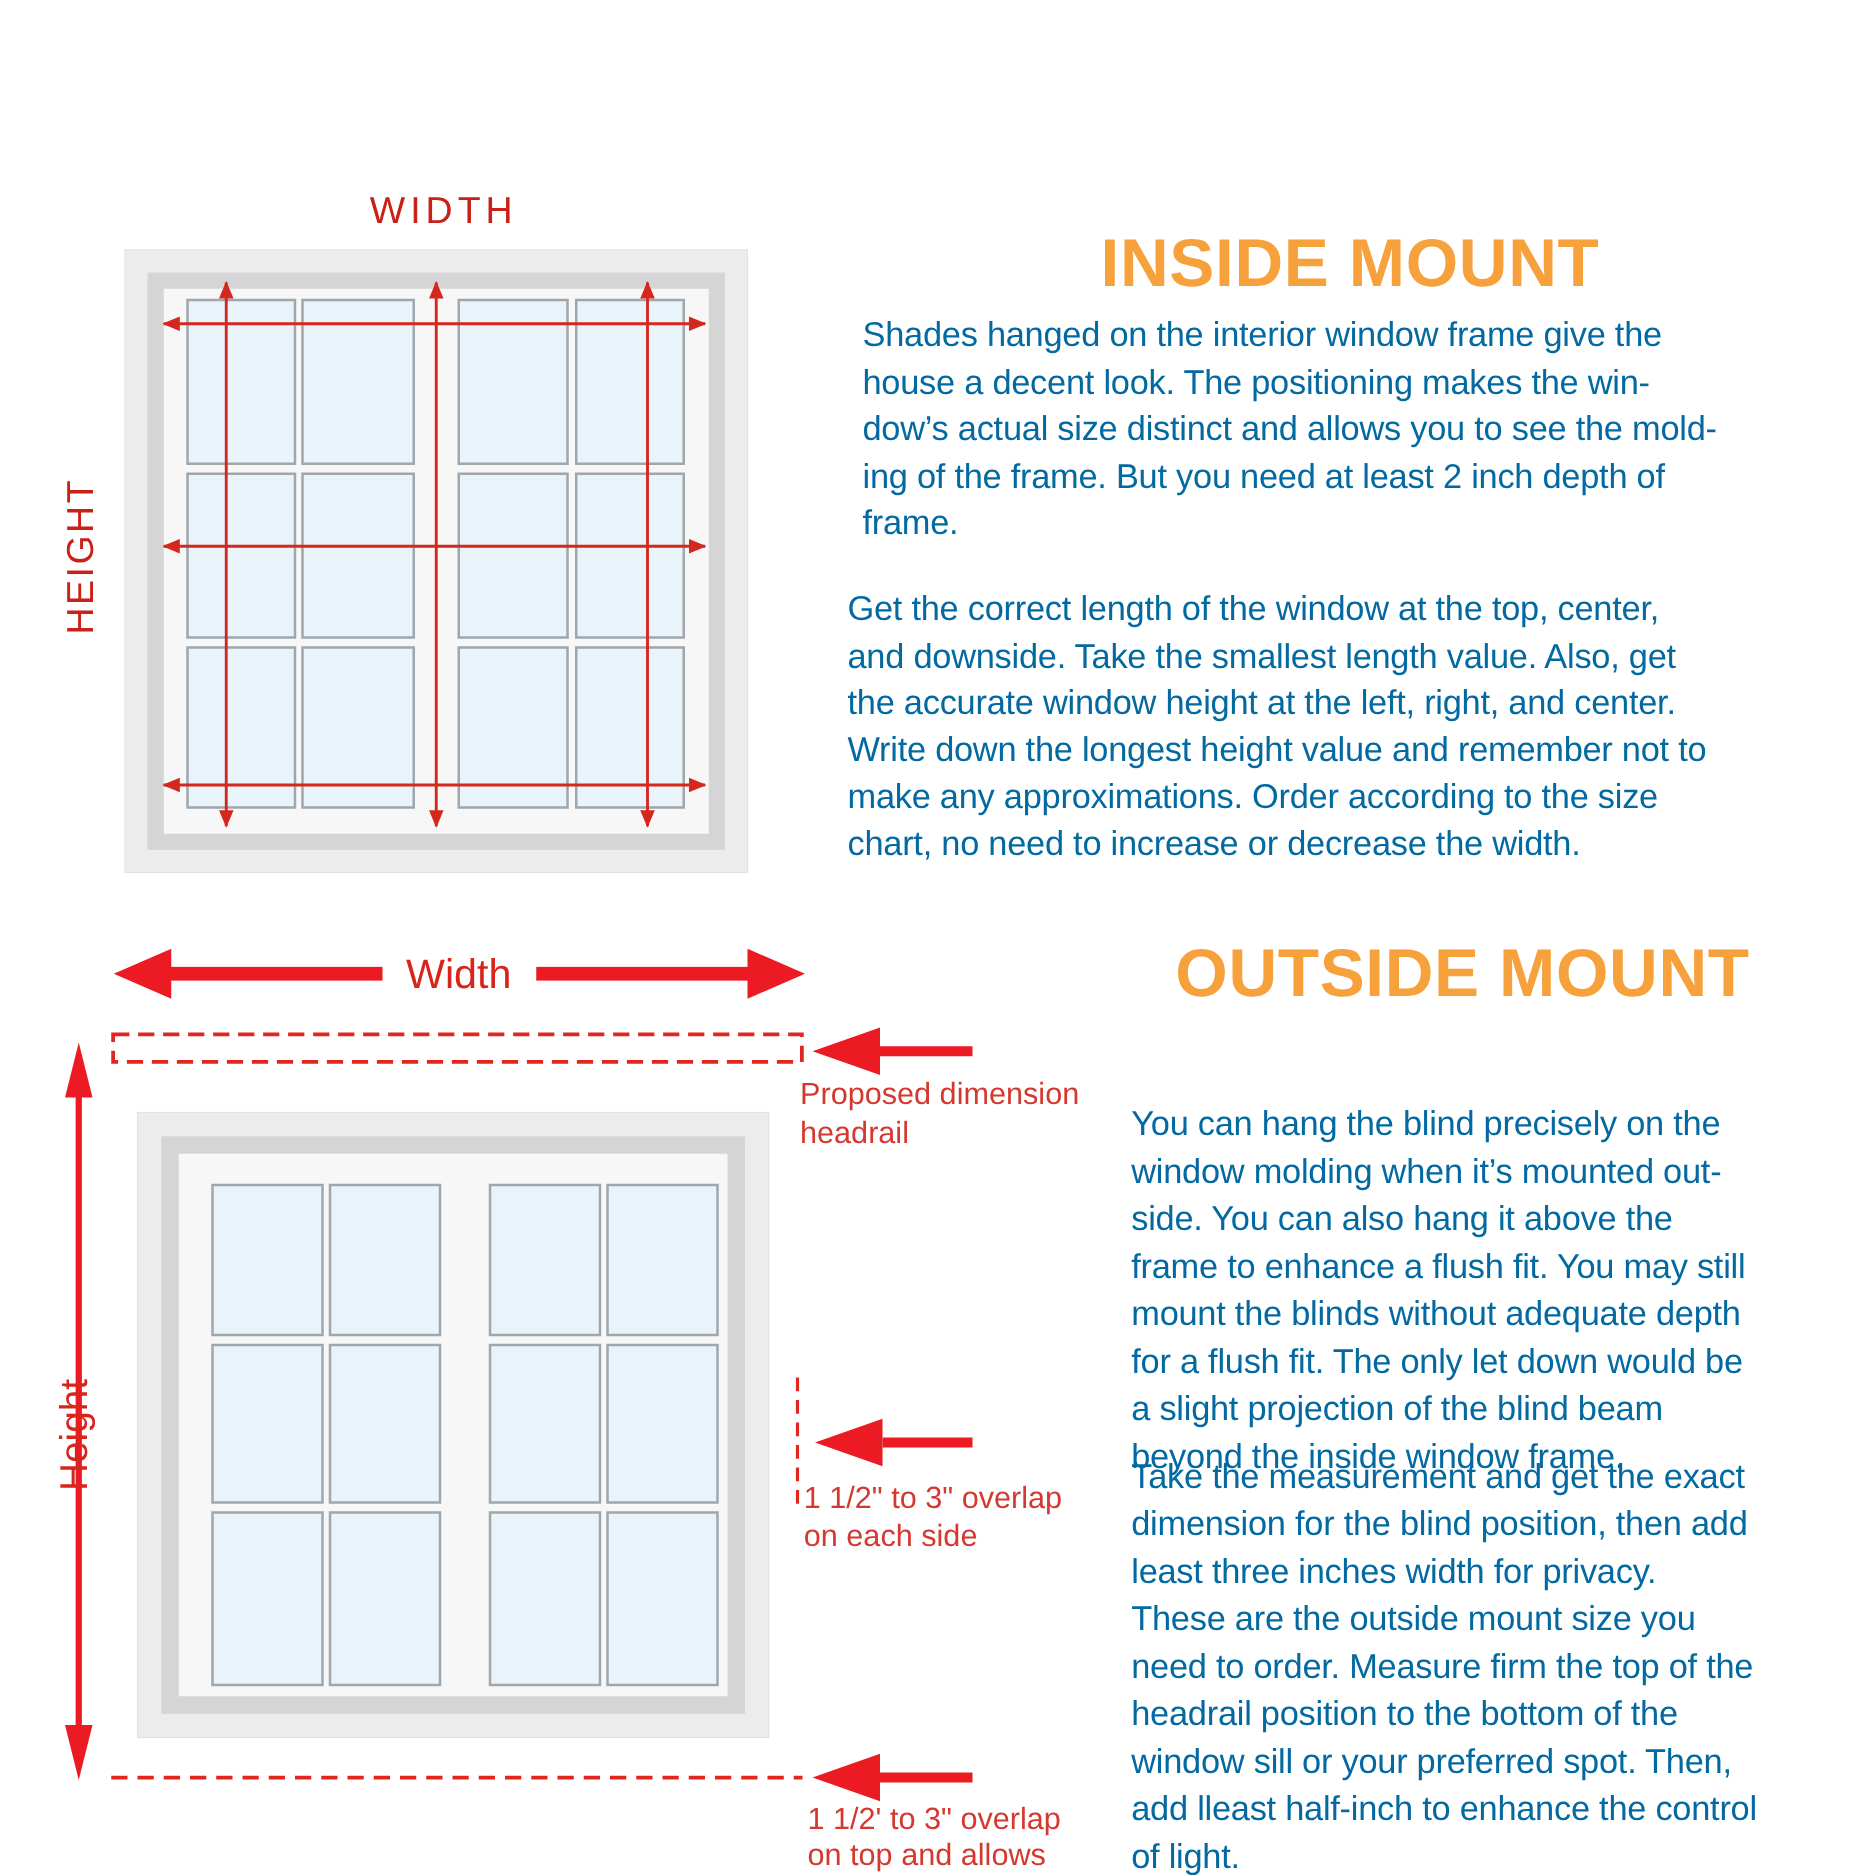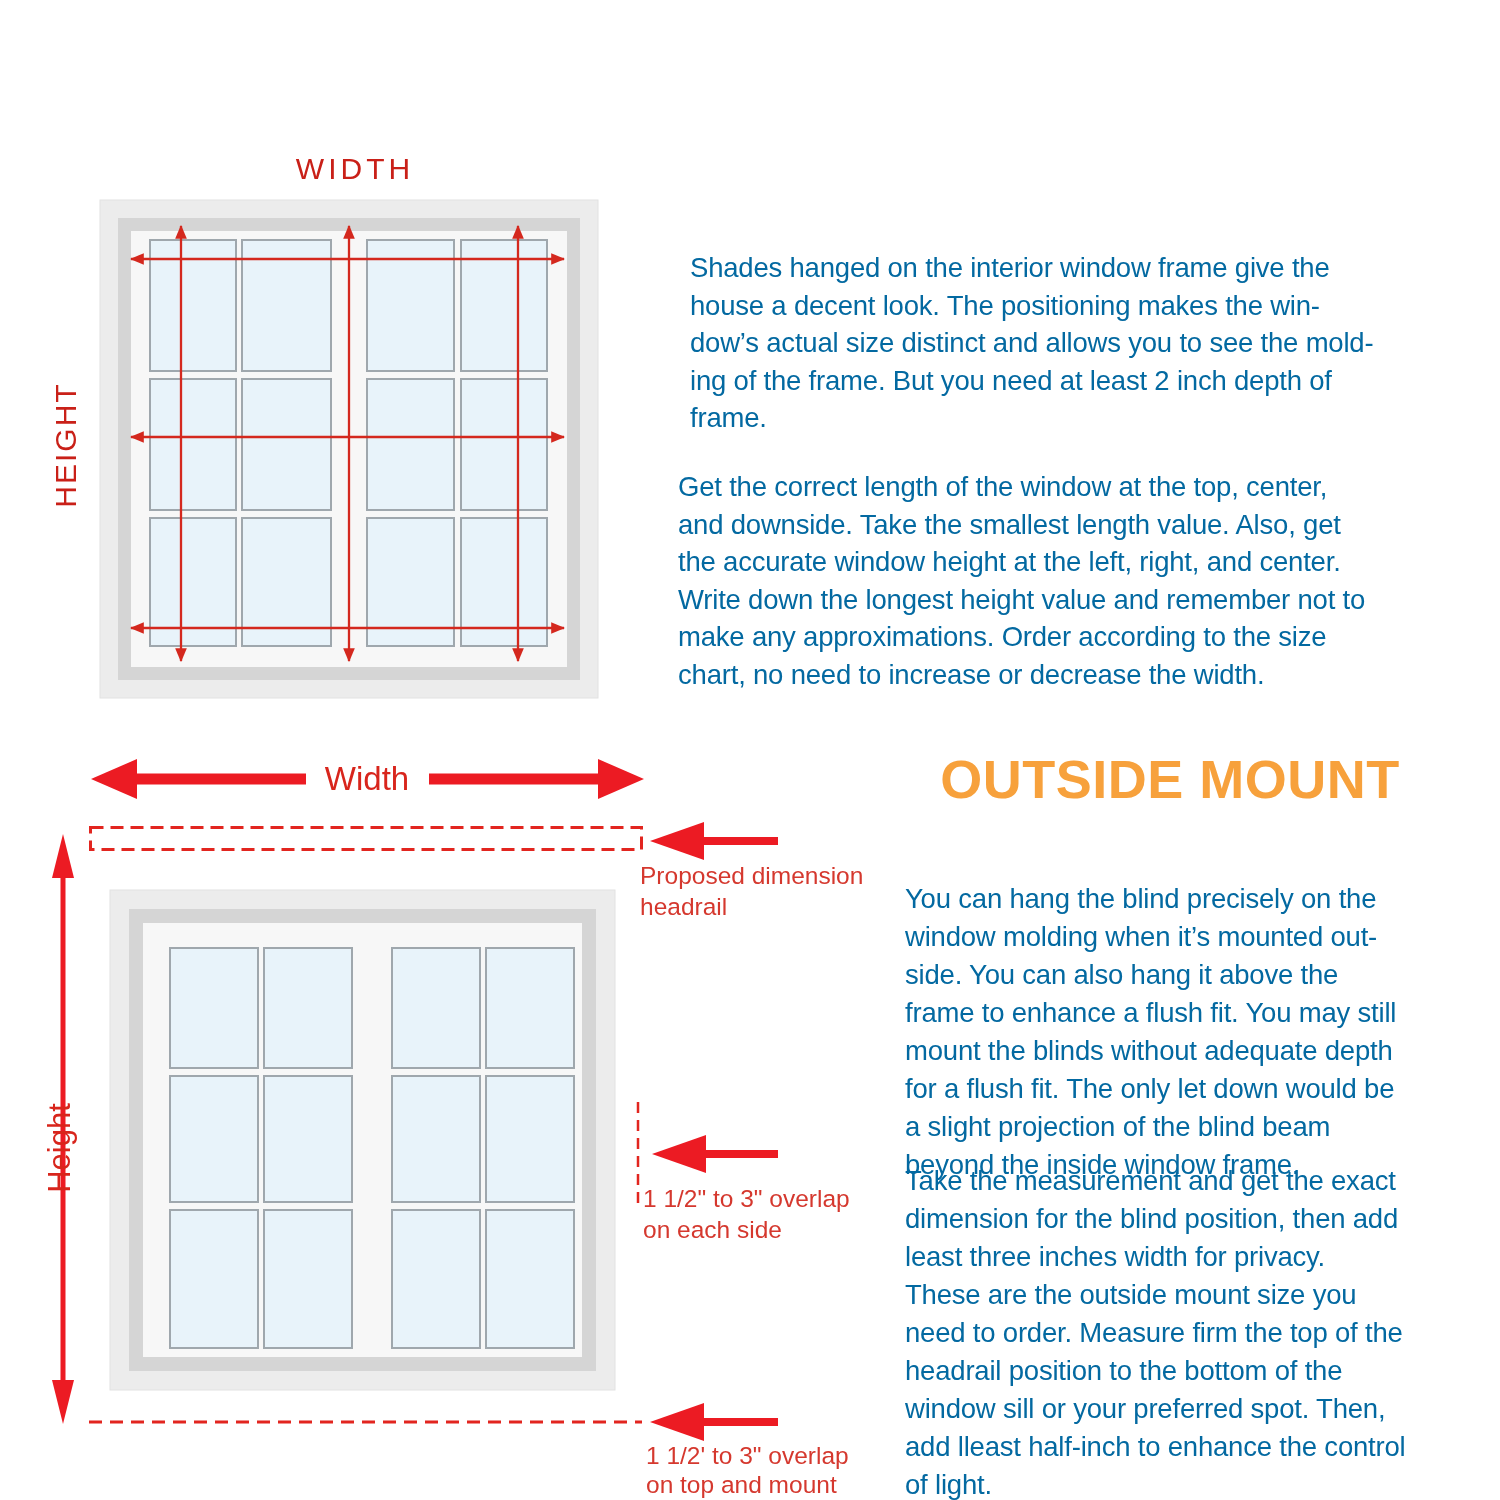--- a/index.html
+++ b/index.html
@@ -114,20 +114,21 @@
       <rect x="704" y="1418" width="74" height="8"></rect>
     </g>
   </svg>
 
   <div class="abs red-cap" style="left:245px;top:152px;width:220px;">WIDTH</div>
 
   <div class="abs rot-wrap" style="left:34px;top:380px;width:64px;height:130px;">
     <span class="red-cap" style="letter-spacing:2px;">HEIGHT</span>
   </div>
 
+  <div class="abs heading" style="left:690px;top:180px;width:780px;">INSIDE MOUNT</div>
 
   <div class="abs para" style="left:690px;top:249px;width:760px;">Shades hanged on the interior window frame give the
 house a decent look. The positioning makes the win-
 dow’s actual size distinct and allows you to see the mold-
 ing of the frame. But you need at least 2 inch depth of
 frame.</div>
 
   <div class="abs para" style="left:678px;top:468px;width:760px;">Get the correct length of the window at the top, center,
 and downside. Take the smallest length value. Also, get
 the accurate window height at the left, right, and center.
@@ -167,16 +168,16 @@
     <div>headrail</div>
   </div>
 
   <div class="abs red-small" style="left:643px;top:1183px;">
     <div>1 1/2" to 3" overlap</div>
     <div class="indent">on each side</div>
   </div>
 
   <div class="abs red-small" style="left:646px;top:1441px;line-height:29px;">
     <div>1 1/2' to 3" overlap</div>
-    <div>on top and mount</div>
+    <div>on top and allows</div>
   </div>
 
 </div>
 
 </body></html>

